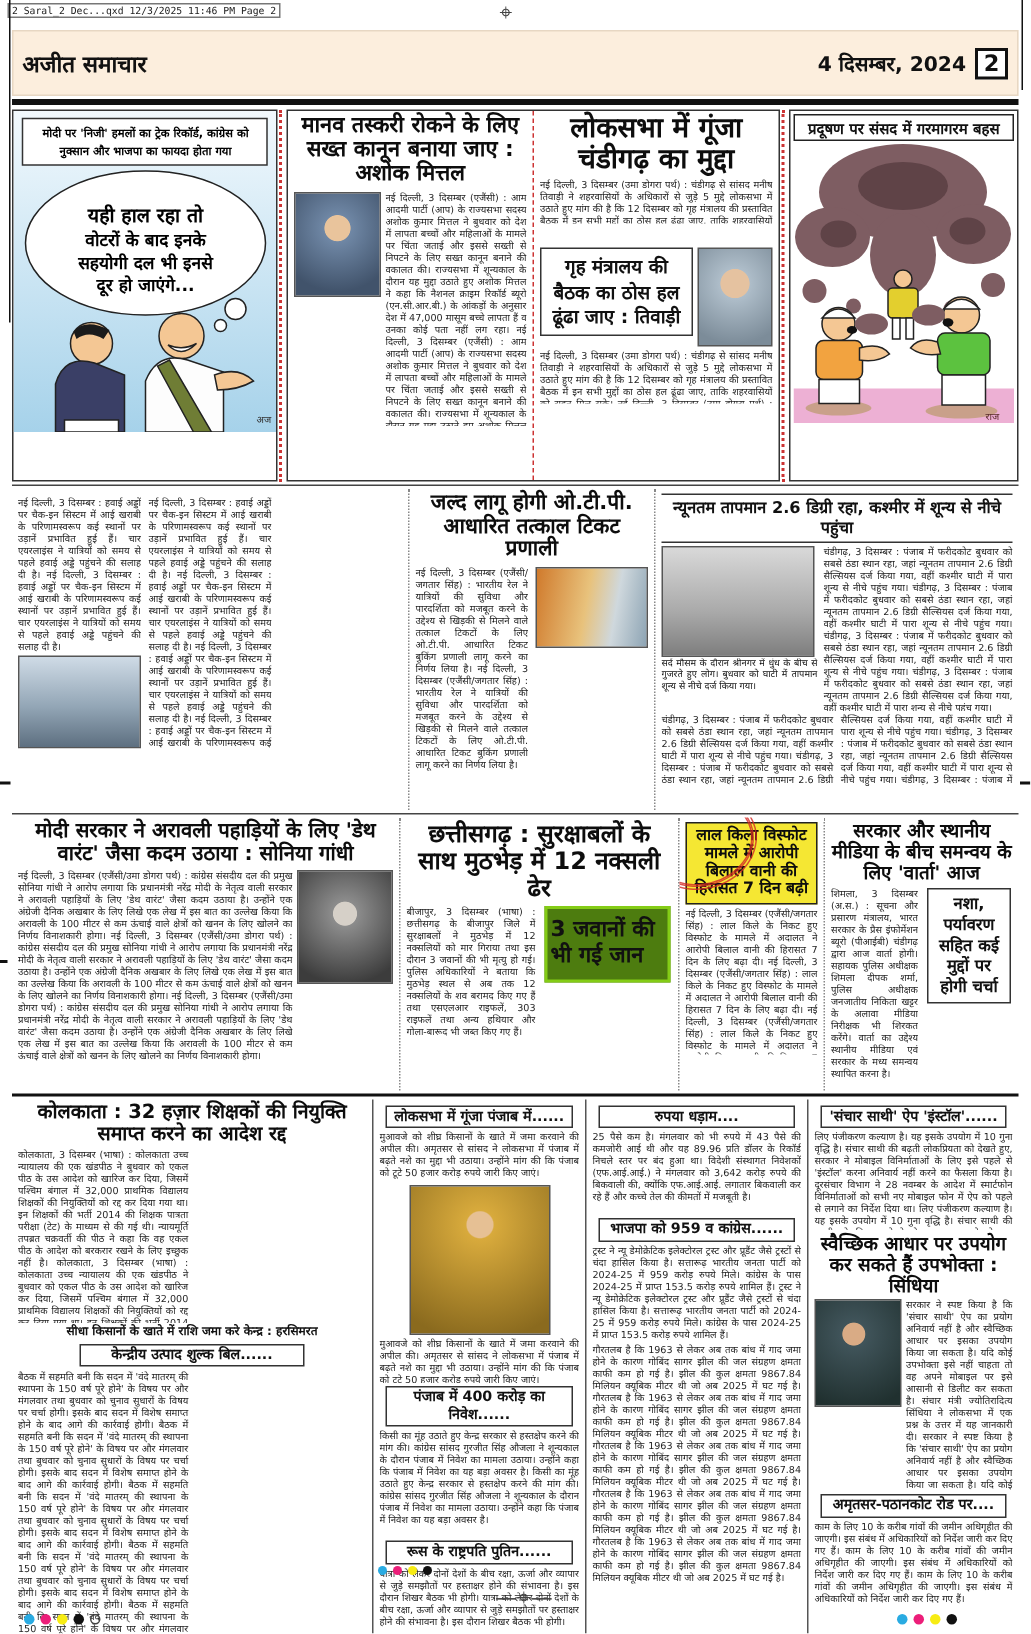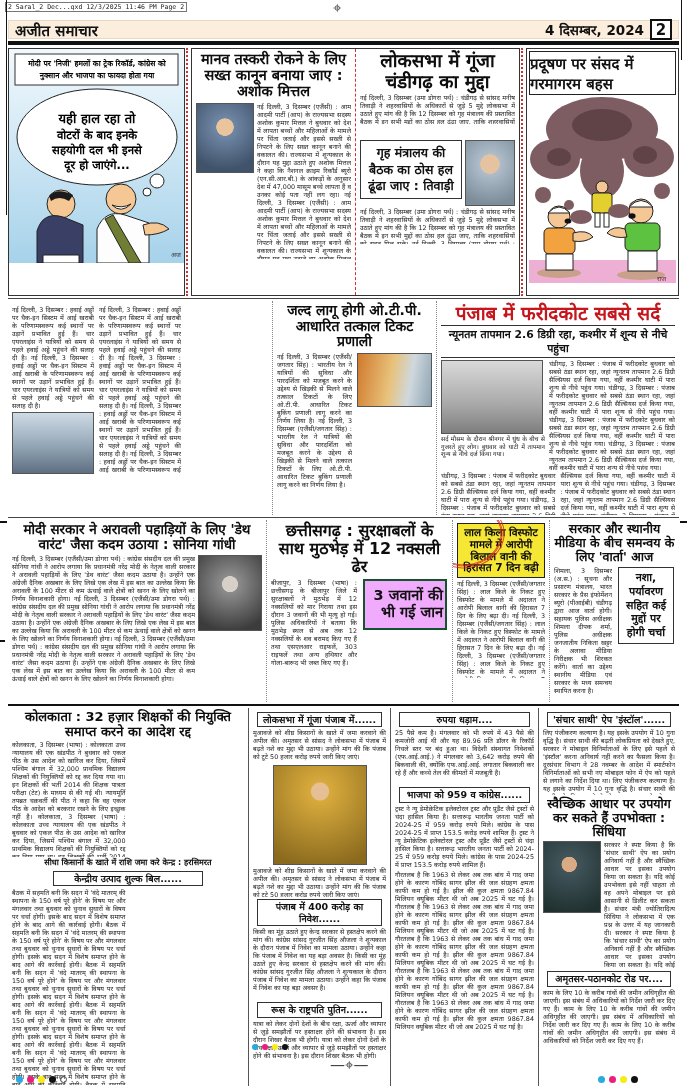--- a/index.html
+++ b/index.html
@@ -5,21 +5,21 @@
   html,body{margin:0;padding:0;background:#fff;}
   *{box-sizing:border-box;}
   .page{position:relative;width:687px;height:1089px;background:#fff;overflow:hidden;
         font-family:"DejaVu Sans",sans-serif;color:#111;}
   .slug{position:absolute;top:2px;left:5px;font-family:"DejaVu Sans Mono",monospace;
         font-size:6.5px;color:#222;border:1px solid #777;padding:0 2px;}
   .reg{position:absolute;font-size:15px;color:#444;line-height:1;}
   .content{position:absolute;left:8px;right:8px;top:20px;}
   
   .masthead{display:flex;align-items:center;background:#fceedd;border:1px solid #e7d7c3;
-            padding:3px 6px;height:19px;}
+            padding:3px 6px;height:44px;}
   .paper-title{font-weight:bold;font-size:15px;flex:1;}
   .m-date{font-weight:bold;font-size:13.5px;margin-right:6px;}
   .pagenum{width:22px;height:21px;border:2px solid #111;background:#fff;font-size:15px;
            font-weight:bold;display:flex;align-items:center;justify-content:center;}
   .thickrule{height:4px;background:#111;margin:2px 0 3px 0;}
   .thinrule{height:0;border-top:1px solid #444;margin:2px 0;}
   .midrule{height:2px;background:#111;margin:2px 0;}
   .row{display:flex;align-items:stretch;}
   .art{padding:2px 4px;overflow:hidden;position:relative;}
   .bl{border-left:1px dotted #888;}
@@ -28,22 +28,22 @@
   .red{color:#c4161c;}
   .greek{font-size:6.4px;line-height:8px;text-align:justify;color:#1d1d1d;overflow:hidden;}
   .cap{font-size:6.2px;line-height:7.5px;color:#111;text-align:justify;}
   .cols2{columns:2;column-gap:5px;}
   .cols3{columns:3;column-gap:5px;}
   .ph{display:block;border:1px solid #555;break-inside:avoid;}
   .fl{float:left;margin:0 3px 2px 0;}
   .fr{float:right;margin:0 0 2px 3px;}
   .jump{border:1px solid #333;text-align:center;font-weight:bold;font-size:9.5px;
         padding:1px 2px;margin:2px 4px;line-height:1.2;background:#fff;break-inside:avoid;}
-  .nbox{border:2px solid #14532d;font-weight:bold;text-align:right;font-size:14.5px;
-        line-height:1.2;padding:6px 2px;margin:2px 1px;background:#f0abfc;break-inside:avoid;}
+  .nbox{border:2px solid #84cc16;font-weight:bold;text-align:left;font-size:14.5px;
+        line-height:1.2;padding:6px 2px;margin:2px 1px;background:#4d7c0f;break-inside:avoid;}
   .nbox2{border:1px solid #333;font-weight:bold;text-align:center;font-size:11px;
         line-height:1.25;padding:3px 2px;margin:2px 1px;background:#fff;break-inside:avoid;}
   .subbox{border:1px solid #333;font-weight:bold;text-align:center;font-size:12.5px;
         line-height:1.3;padding:4px 2px;background:#fff;flex:1;}
   .subhead{font-weight:bold;text-align:center;font-size:10.8px;line-height:1.25;
         border-top:1px solid #333;border-bottom:1px solid #333;padding:2px 0;margin:1px 0 2px 0;}
   
   .p-mittal{background:radial-gradient(circle at 50% 34%,#e9c49c 16%,#6f87a5 17%,#41536b 80%);}
   .p-tiwari{background:radial-gradient(circle at 50% 36%,#e5c2a0 20%,#aebdc9 21%,#7c8c99 85%);}
   .p-air{background:linear-gradient(180deg,#cfdbe6 0%,#93a6b6 55%,#5d6f80 100%);}
@@ -133,21 +133,21 @@
           <div style="display:flex;gap:3px;align-items:flex-start;margin-top:16px;">
             <div class="subbox">गृह मंत्रालय की बैठक का ठोस हल ढूंढा जाए : तिवाड़ी</div>
             <span class="ph p-tiwari" style="width:50px;height:66px;"></span>
           </div>
           <div class="greek" style="height:36px;margin-top:2px;">नई दिल्ली, 3 दिसम्बर (उमा डोगरा पर्थ) : चंडीगढ़ से सांसद मनीष तिवाड़ी ने शहरवासियों के अधिकारों से जुड़े 5 मुद्दे लोकसभा में उठाते हुए मांग की है कि 12 दिसम्बर को गृह मंत्रालय की प्रस्तावित बैठक में इन सभी मुद्दों का ठोस हल ढूंढा जाए, ताकि शहरवासियों को राहत मिल सके। नई दिल्ली, 3 दिसम्बर (उमा डोगरा पर्थ) : चंडीगढ़ से सांसद मनीष तिवाड़ी ने शहरवासियों के अधिकारों से जुड़े 5 मुद्दे लोकसभा में उठाते हुए मांग की है कि 12 दिसम्बर को गृह मंत्रालय की प्रस्तावित बैठक में इन सभी मुद्दों का ठोस हल ढूंढा जाए, ताकि शहरवासियों को राहत मिल सके। </div>
         </div>
       </div>
       <div style="width:4px;border-left:2px dotted #cc3333;margin:0 1px;"></div>
 
       <div class="box" style="width:153px;padding:2px;">
-        <div style="border:1px solid #222;font-weight:bold;font-size:15px;padding:1px 0;">प्रदूषण पर संसद में गरमागरम बहस</div>
+        <div style="border:1px solid #222;font-weight:bold;font-size:10px;text-align:center;padding:1px 0;">प्रदूषण पर संसद में गरमागरम बहस</div>
         <svg width="147" height="188" viewBox="0 0 147 188">
           <rect width="147" height="188" fill="#fff"></rect>
           <rect y="165" width="147" height="23" fill="#edb0d4"></rect>
           <g fill="#7e5d62">
             <ellipse cx="73" cy="34" rx="56" ry="32"></ellipse>
             <ellipse cx="26" cy="64" rx="25" ry="20"></ellipse>
             <ellipse cx="120" cy="62" rx="25" ry="20"></ellipse>
             <ellipse cx="73" cy="76" rx="22" ry="28"></ellipse>
             <circle cx="14" cy="100" r="8"></circle>
               <circle cx="133" cy="96" r="8"></circle>
@@ -199,21 +199,20 @@
       </div>
       <div class="art bl" style="width:164px;">
         <div class="h1" style="font-size:14px;">जल्द लागू होगी ओ.टी.पी. आधारित तत्काल टिकट प्रणाली</div>
         <div class="cols2" style="margin-top:3px;height:172px;overflow:hidden;">
           <span class="greek" style="display:block;">नई दिल्ली, 3 दिसम्बर (एजैंसी/जगतार सिंह) : भारतीय रेल ने यात्रियों की सुविधा और पारदर्शिता को मजबूत करने के उद्देश्य से खिड़की से मिलने वाले तत्काल टिकटों के लिए ओ.टी.पी. आधारित टिकट बुकिंग प्रणाली लागू करने का निर्णय लिया है। नई दिल्ली, 3 दिसम्बर (एजैंसी/जगतार सिंह) : भारतीय रेल ने यात्रियों की सुविधा और पारदर्शिता को मजबूत करने के उद्देश्य से खिड़की से मिलने वाले तत्काल टिकटों के लिए ओ.टी.पी. आधारित टिकट बुकिंग प्रणाली लागू करने का निर्णय लिया है। </span>
           <span class="ph p-train" style="width:100%;height:54px;margin:2px 0;"></span>
 
         </div>
       </div>
       <div class="art bl" style="flex:1;">
-        <div class="h1 red" style="font-size:19px;">पंजाब में फरीदकोट सबसे सर्द</div>
         <div class="subhead">न्यूनतम तापमान 2.6 डिग्री रहा, कश्मीर में शून्य से नीचे पहुंचा</div>
         <div style="display:flex;gap:4px;">
           <div style="width:104px;">
             <span class="ph p-fog" style="width:102px;height:74px;"></span>
             <div class="cap" style="margin-top:1px;height:30px;overflow:hidden;">सर्द मौसम के दौरान श्रीनगर में धुंध के बीच से गुजरते हुए लोग। बुधवार को घाटी में तापमान शून्य से नीचे दर्ज किया गया।</div>
           </div>
           <div class="greek" style="flex:1;height:110px;">चंडीगढ़, 3 दिसम्बर : पंजाब में फरीदकोट बुधवार को सबसे ठंडा स्थान रहा, जहां न्यूनतम तापमान 2.6 डिग्री सैल्सियस दर्ज किया गया, वहीं कश्मीर घाटी में पारा शून्य से नीचे पहुंच गया। चंडीगढ़, 3 दिसम्बर : पंजाब में फरीदकोट बुधवार को सबसे ठंडा स्थान रहा, जहां न्यूनतम तापमान 2.6 डिग्री सैल्सियस दर्ज किया गया, वहीं कश्मीर घाटी में पारा शून्य से नीचे पहुंच गया। चंडीगढ़, 3 दिसम्बर : पंजाब में फरीदकोट बुधवार को सबसे ठंडा स्थान रहा, जहां न्यूनतम तापमान 2.6 डिग्री सैल्सियस दर्ज किया गया, वहीं कश्मीर घाटी में पारा शून्य से नीचे पहुंच गया। चंडीगढ़, 3 दिसम्बर : पंजाब में फरीदकोट बुधवार को सबसे ठंडा स्थान रहा, जहां न्यूनतम तापमान 2.6 डिग्री सैल्सियस दर्ज किया गया, वहीं कश्मीर घाटी में पारा शून्य से नीचे पहुंच गया। </div>
         </div>
         <div class="greek cols2" style="height:52px;margin-top:2px;">चंडीगढ़, 3 दिसम्बर : पंजाब में फरीदकोट बुधवार को सबसे ठंडा स्थान रहा, जहां न्यूनतम तापमान 2.6 डिग्री सैल्सियस दर्ज किया गया, वहीं कश्मीर घाटी में पारा शून्य से नीचे पहुंच गया। चंडीगढ़, 3 दिसम्बर : पंजाब में फरीदकोट बुधवार को सबसे ठंडा स्थान रहा, जहां न्यूनतम तापमान 2.6 डिग्री सैल्सियस दर्ज किया गया, वहीं कश्मीर घाटी में पारा शून्य से नीचे पहुंच गया। चंडीगढ़, 3 दिसम्बर : पंजाब में फरीदकोट बुधवार को सबसे ठंडा स्थान रहा, जहां न्यूनतम तापमान 2.6 डिग्री सैल्सियस दर्ज किया गया, वहीं कश्मीर घाटी में पारा शून्य से नीचे पहुंच गया। चंडीगढ़, 3 दिसम्बर : पंजाब में फरीदकोट बुधवार को सबसे ठंडा स्थान रहा, जहां न्यूनतम तापमान 2.6 डिग्री सैल्सियस दर्ज किया गया, वहीं कश्मीर घाटी में पारा शून्य से नीचे पहुंच गया। </div>
       </div>

